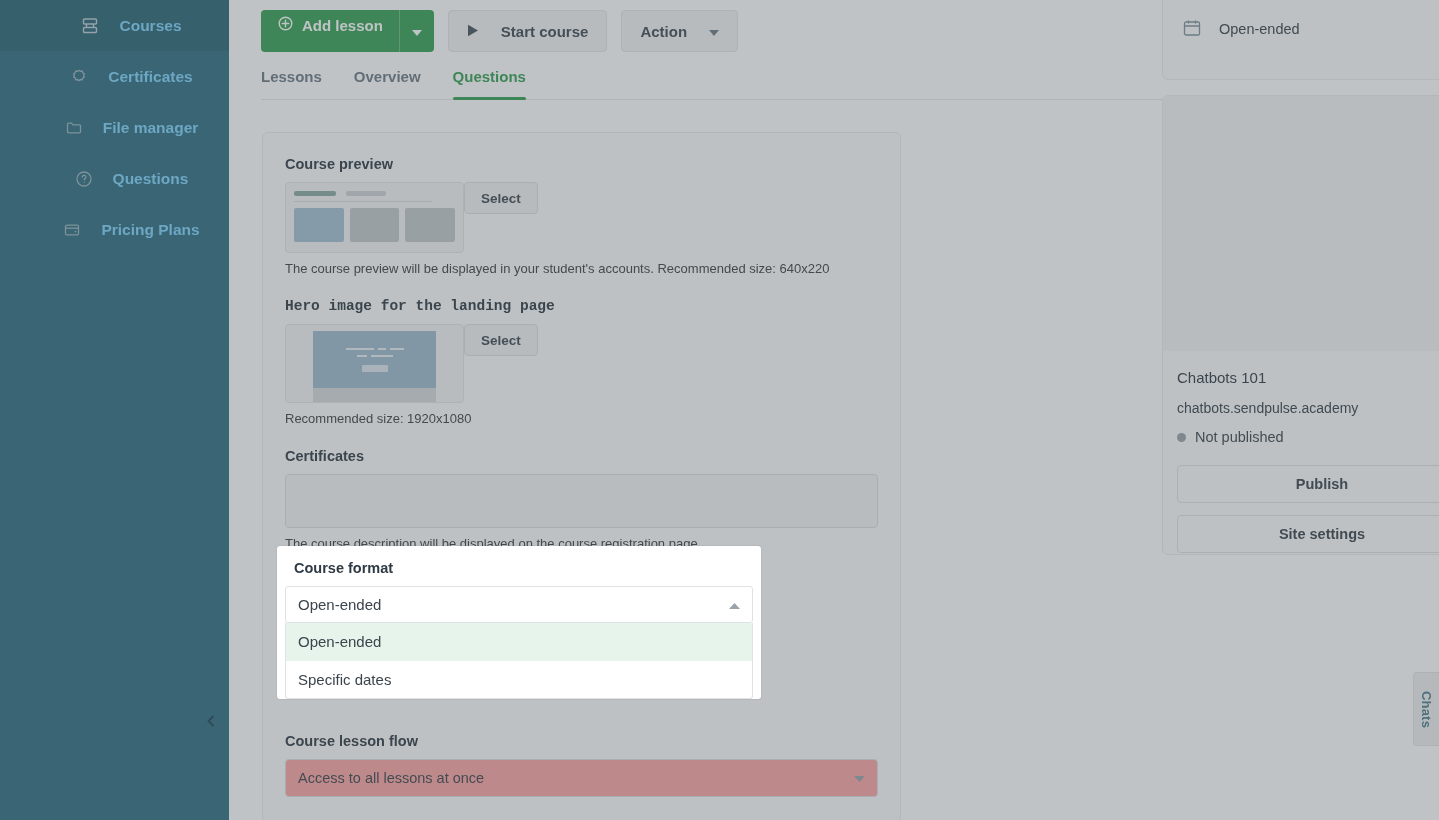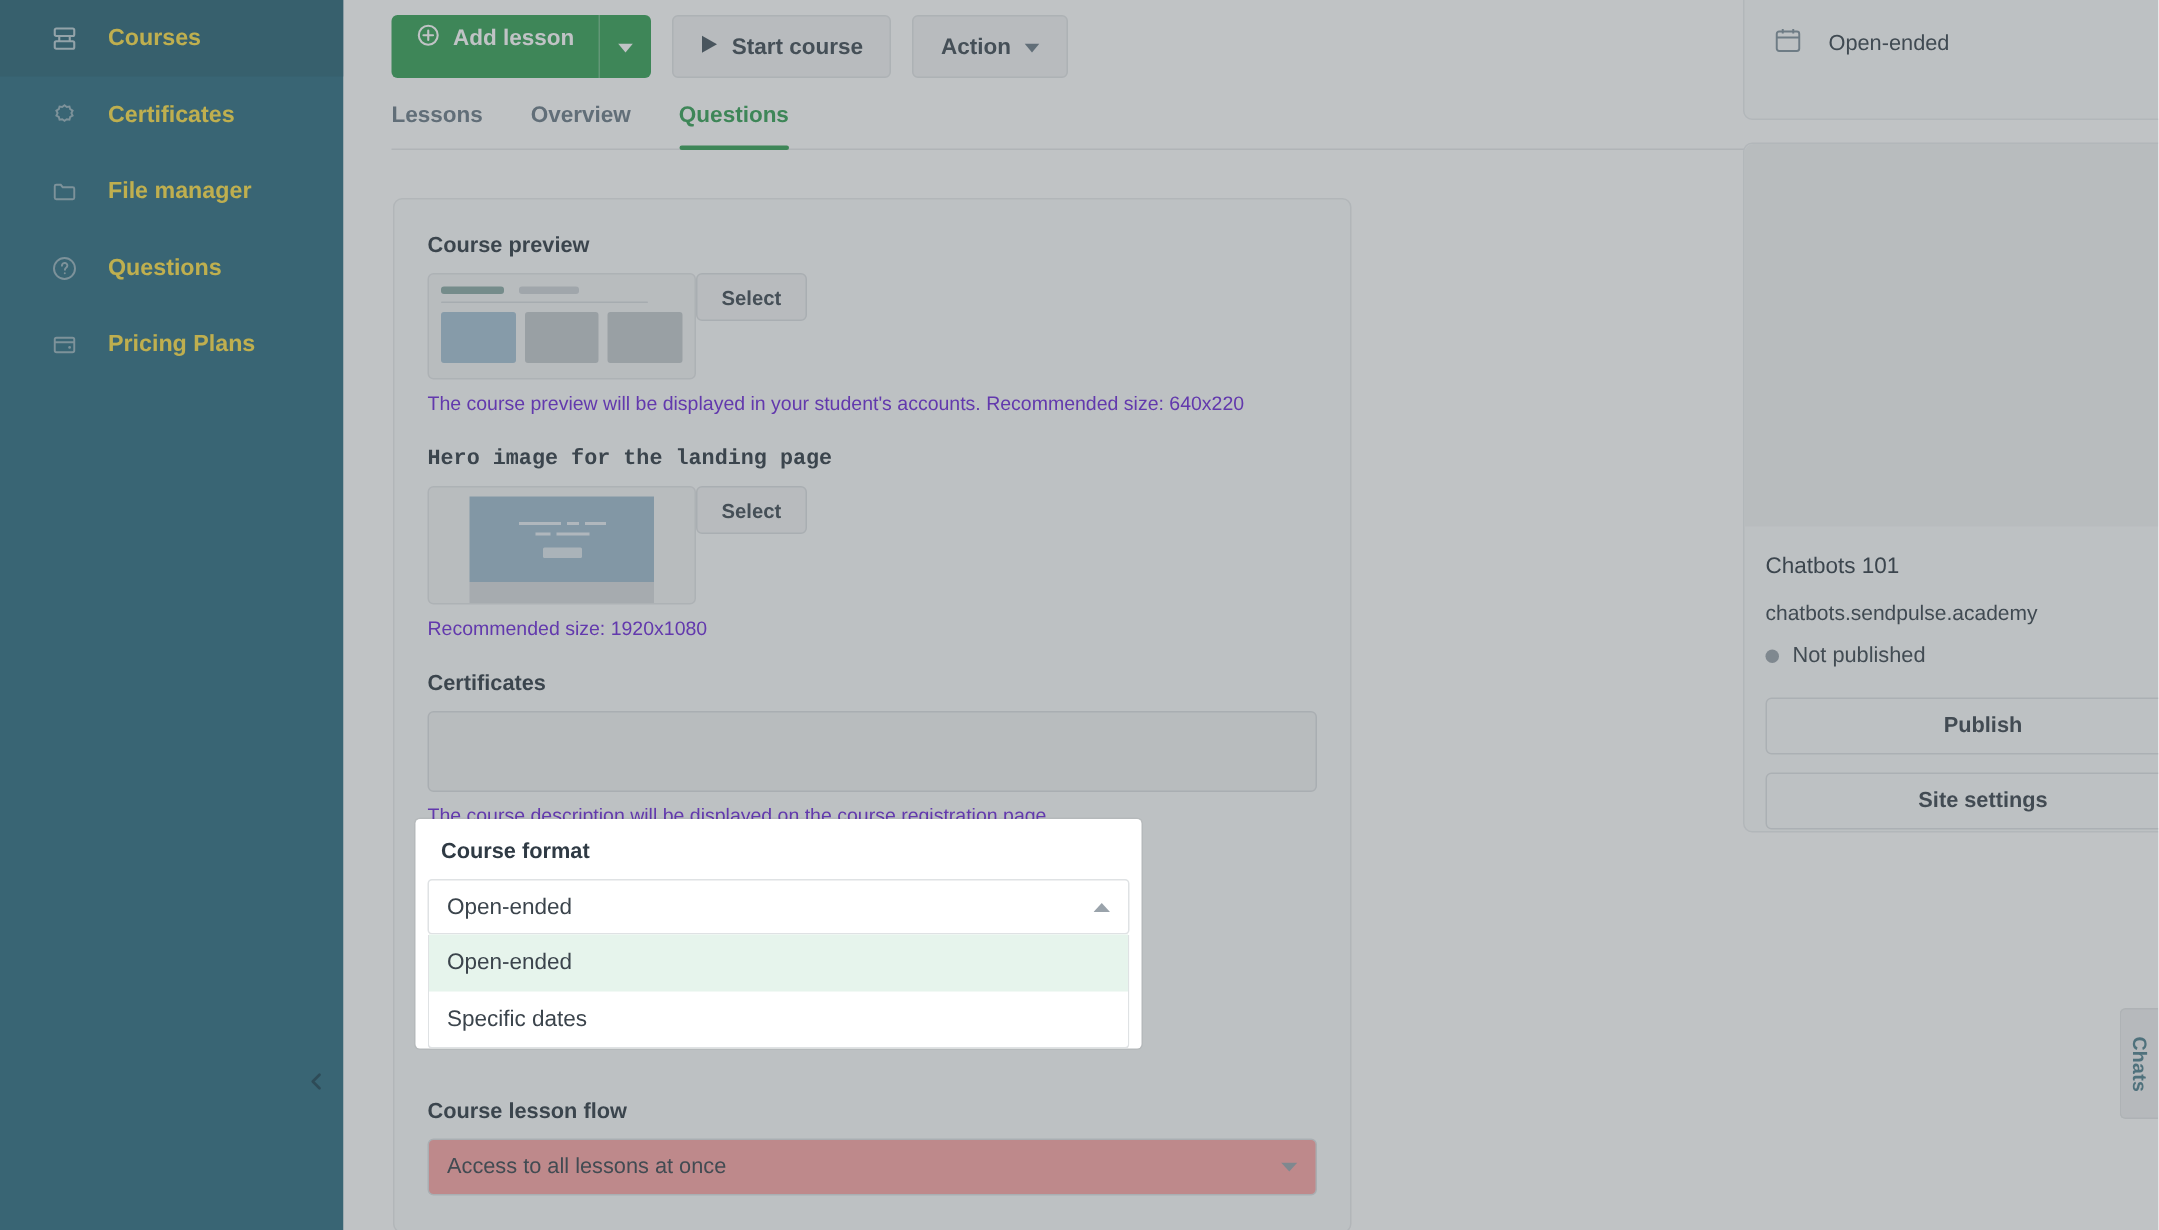--- a/index.html
+++ b/index.html
@@ -13,22 +13,23 @@
 
   
   .sidebar {
     position: absolute; left: 0; top: 0;
     width: 229px; height: 820px;
     background: #2c6c80;
   }
   .side-item {
     display: flex; align-items: center;
     height: 51px; padding-left: 33px; gap: 19px;
-    color: #fde047; font-size: 15.5px; font-weight: bold;
+    color: #7dd3fc; font-size: 15.5px; font-weight: bold;
     cursor: pointer;
+    justify-content: center;
   }
   .side-item.active { background: #296476; }
   .side-ico { width: 20px; height: 20px; flex: 0 0 20px; display:flex; align-items:center; justify-content:center; }
   .side-ico svg { display:block; }
   .collapse-btn {
     position: absolute; left: 196px; top: 708px;
     width: 30px; height: 30px;
     display: flex; align-items: center; justify-content: center;
     cursor: pointer;
   }
@@ -44,39 +45,39 @@
   .toolbar { position:absolute; left:32px; top:10px; display:flex; gap:14px; align-items:center; }
   .btn-green {
     display:flex; align-items:center; height:42px;
     background:#34a055; color:#fff; border-radius:4px; font-weight:bold; font-size:15px;
     cursor:pointer;
   }
   .btn-green .main { display:flex; align-items:center; gap:8px; padding:0 16px 12px 16px; height:42px; }
   .btn-green .sep { width:1px; height:42px; background:rgba(255,255,255,.28); }
   .btn-green .caret { display:flex; align-items:center; justify-content:center; width:34px; height:42px; }
   .btn-light {
-    display:flex; align-items:center; gap:9px; height:42px; padding:0 18px;
+    display:flex; align-items:center; gap:22px; height:42px; padding:0 18px;
     background:#f2f3f4; border:1px solid #e2e4e6; border-radius:4px;
     color:#3f4a54; font-weight:bold; font-size:15px; cursor:pointer;justify-content:center;
   }
 
   
   .tabs { position:absolute; left:32px; top:68px; width:1146px; display:flex; gap:32px; border-bottom:1px solid #e6e8ea; }
   .tab { padding:0 0 14px 0; font-size:15px; font-weight:bold; color:#6b7a87; cursor:pointer; position:relative; }
   .tab.active { color:#34a055; }
   .tab.active::after { content:""; position:absolute; left:0; right:0; bottom:-1px; height:3px; background:#34a055; border-radius:2px; }
 
   
   .card {
     position:absolute; left:33px; top:132px; width:639px; min-height:690px;
     background:#fbfcfc; border:1px solid #e9ebec; border-radius:6px;
     padding: 23px 22px;
   }
   .field-label { font-size:14.5px; font-weight:bold; color:#2f3a44; margin-bottom:10px; }
-  .hint { font-size:13px; color:#6d28d9; margin-top:8px; }
+  .hint { font-size:13px; color:#404040; margin-top:8px; }
 
   .thumbrow { display:flex; align-items:flex-start; }
   .thumb {
     width:179px; height:71px; background:#f3f4f5; border:1px solid #e2e4e6; border-radius:4px;
     padding:8px; position:relative; overflow:hidden;
   }
   .thumb2 { height:79px; display:flex; align-items:flex-end; justify-content:center; padding:0; }
   .select-btn {
     height:32px; padding:0 16px; background:#f2f3f4; border:1px solid #dcdfe1; border-radius:4px;
     font-size:13.5px; font-weight:bold; color:#3f4a54; display:flex; align-items:center; cursor:pointer;

